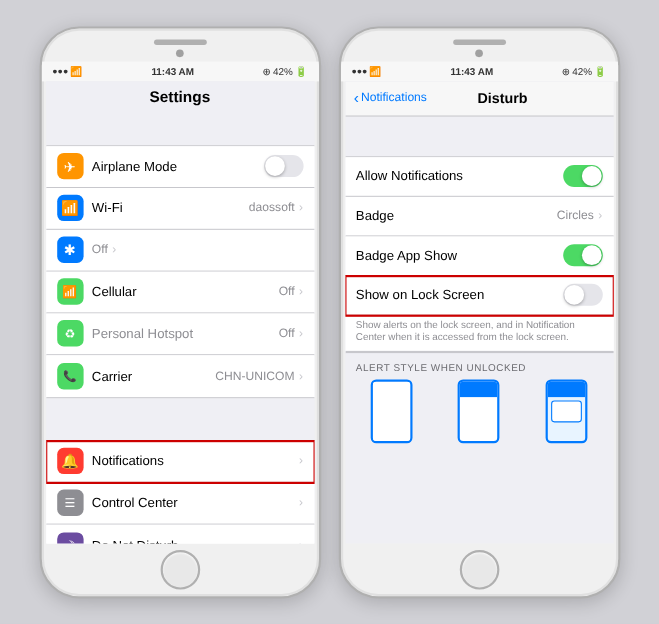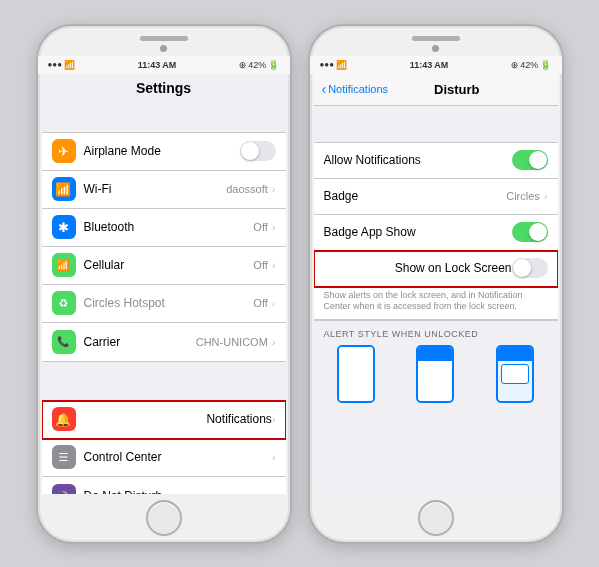--- a/index.html
+++ b/index.html
@@ -182,21 +182,20 @@
       position: absolute;
       transition: left 0.15s;
     }
     .toggle.on .knob { left: 17px; }
     .toggle.off .knob { left: 1px; }
     
     .highlighted-row {
       outline: 2px solid #cc0000;
       outline-offset: -1px;
       z-index: 2;
-      text-align: right;
     }
     
     .nav-bar {
       display: flex;
       align-items: center;
       background: #f7f7f7;
       border-bottom: 0.5px solid #c7c7cc;
       padding: 4px 8px;
       height: 32px;
     }
@@ -334,35 +333,34 @@
 
         <div class="settings-row">
           <div class="row-icon" style="background:#007aff;">📶</div>
           <span class="row-label">Wi-Fi</span>
           <span class="row-value">daossoft</span>
           <span class="chevron">›</span>
         </div>
 
         <div class="settings-row">
           <div class="row-icon" style="background:#007aff; font-size:13px;">✱</div>
-          <span class="row-label">Bluetooth</span>
           <span class="row-value">Off</span>
           <span class="chevron">›</span>
         </div>
 
         <div class="settings-row">
           <div class="row-icon" style="background:#4cd964; font-size:11px;">📶</div>
           <span class="row-label">Cellular</span>
           <span class="row-value">Off</span>
           <span class="chevron">›</span>
         </div>
 
         <div class="settings-row">
           <div class="row-icon" style="background:#4cd964; font-size:11px;">♻</div>
-          <span class="row-label personal-hotspot-gray">Circles Hotspot</span>
+          <span class="row-label personal-hotspot-gray">Personal Hotspot</span>
           <span class="row-value">Off</span>
           <span class="chevron">›</span>
         </div>
 
         <div class="settings-row">
           <div class="row-icon" style="background:#4cd964; font-size:10px;">📞</div>
           <span class="row-label">Carrier</span>
           <span class="row-value">CHN-UNICOM</span>
           <span class="chevron">›</span>
         </div>

